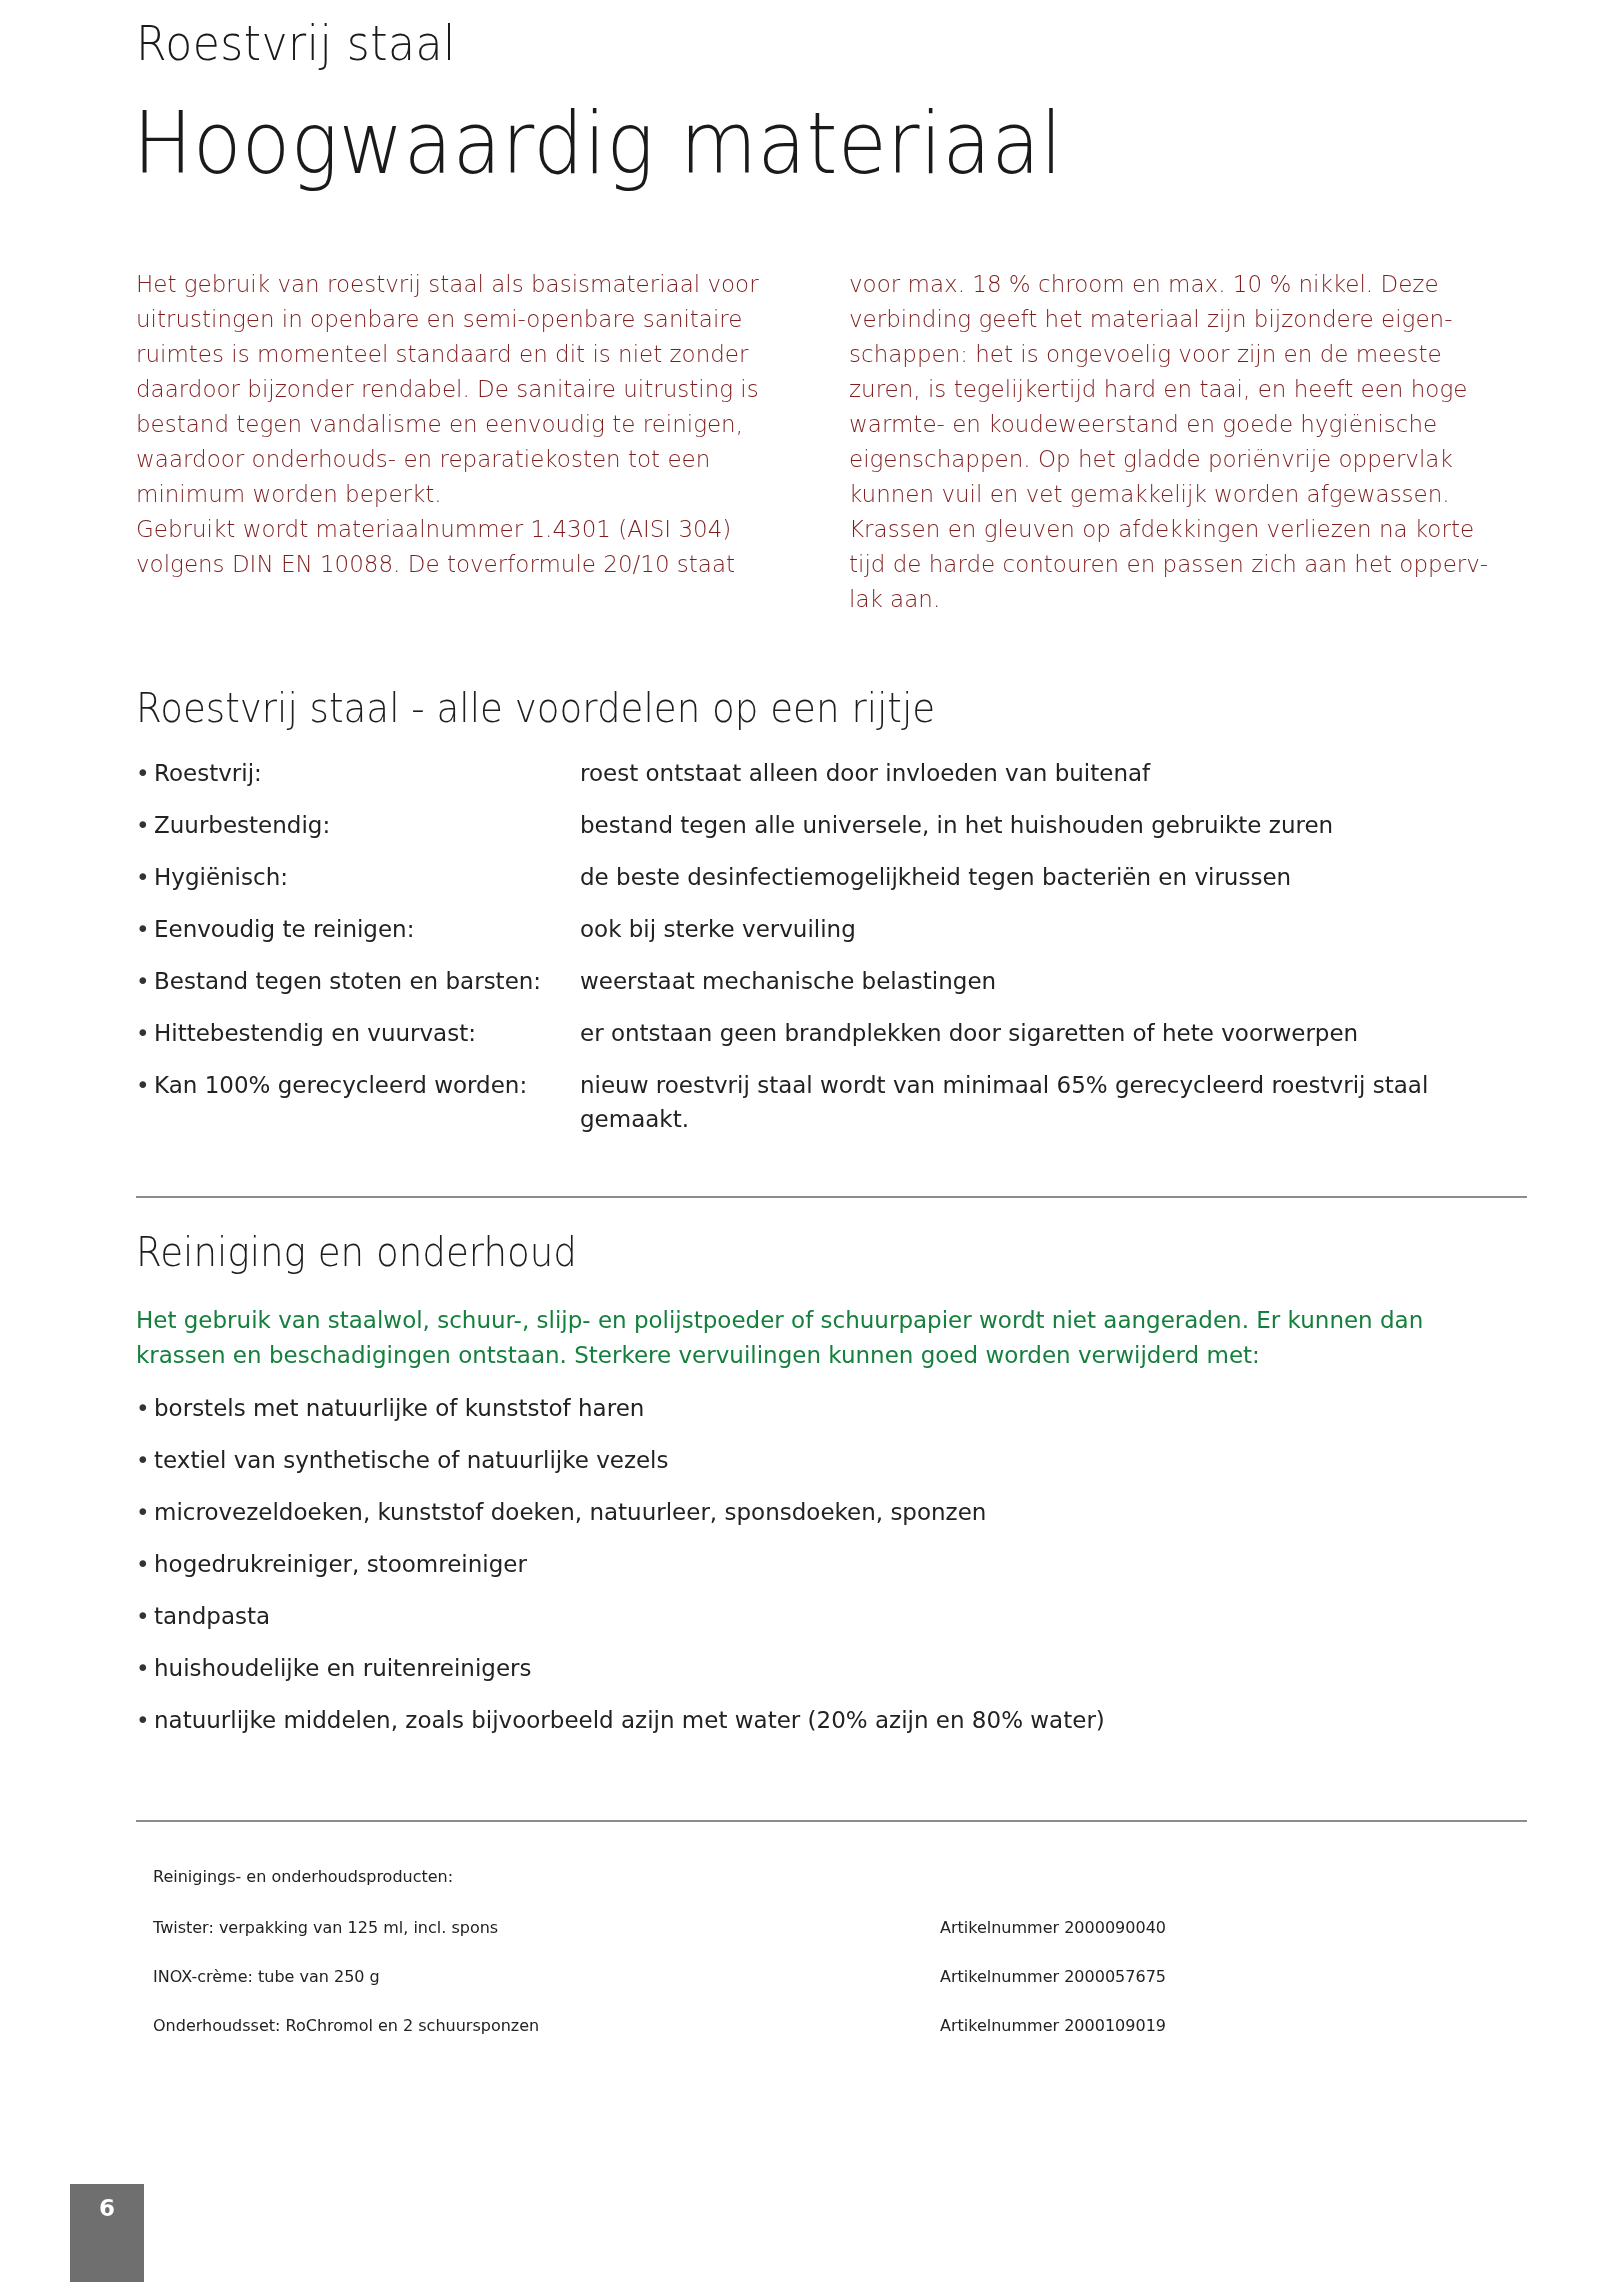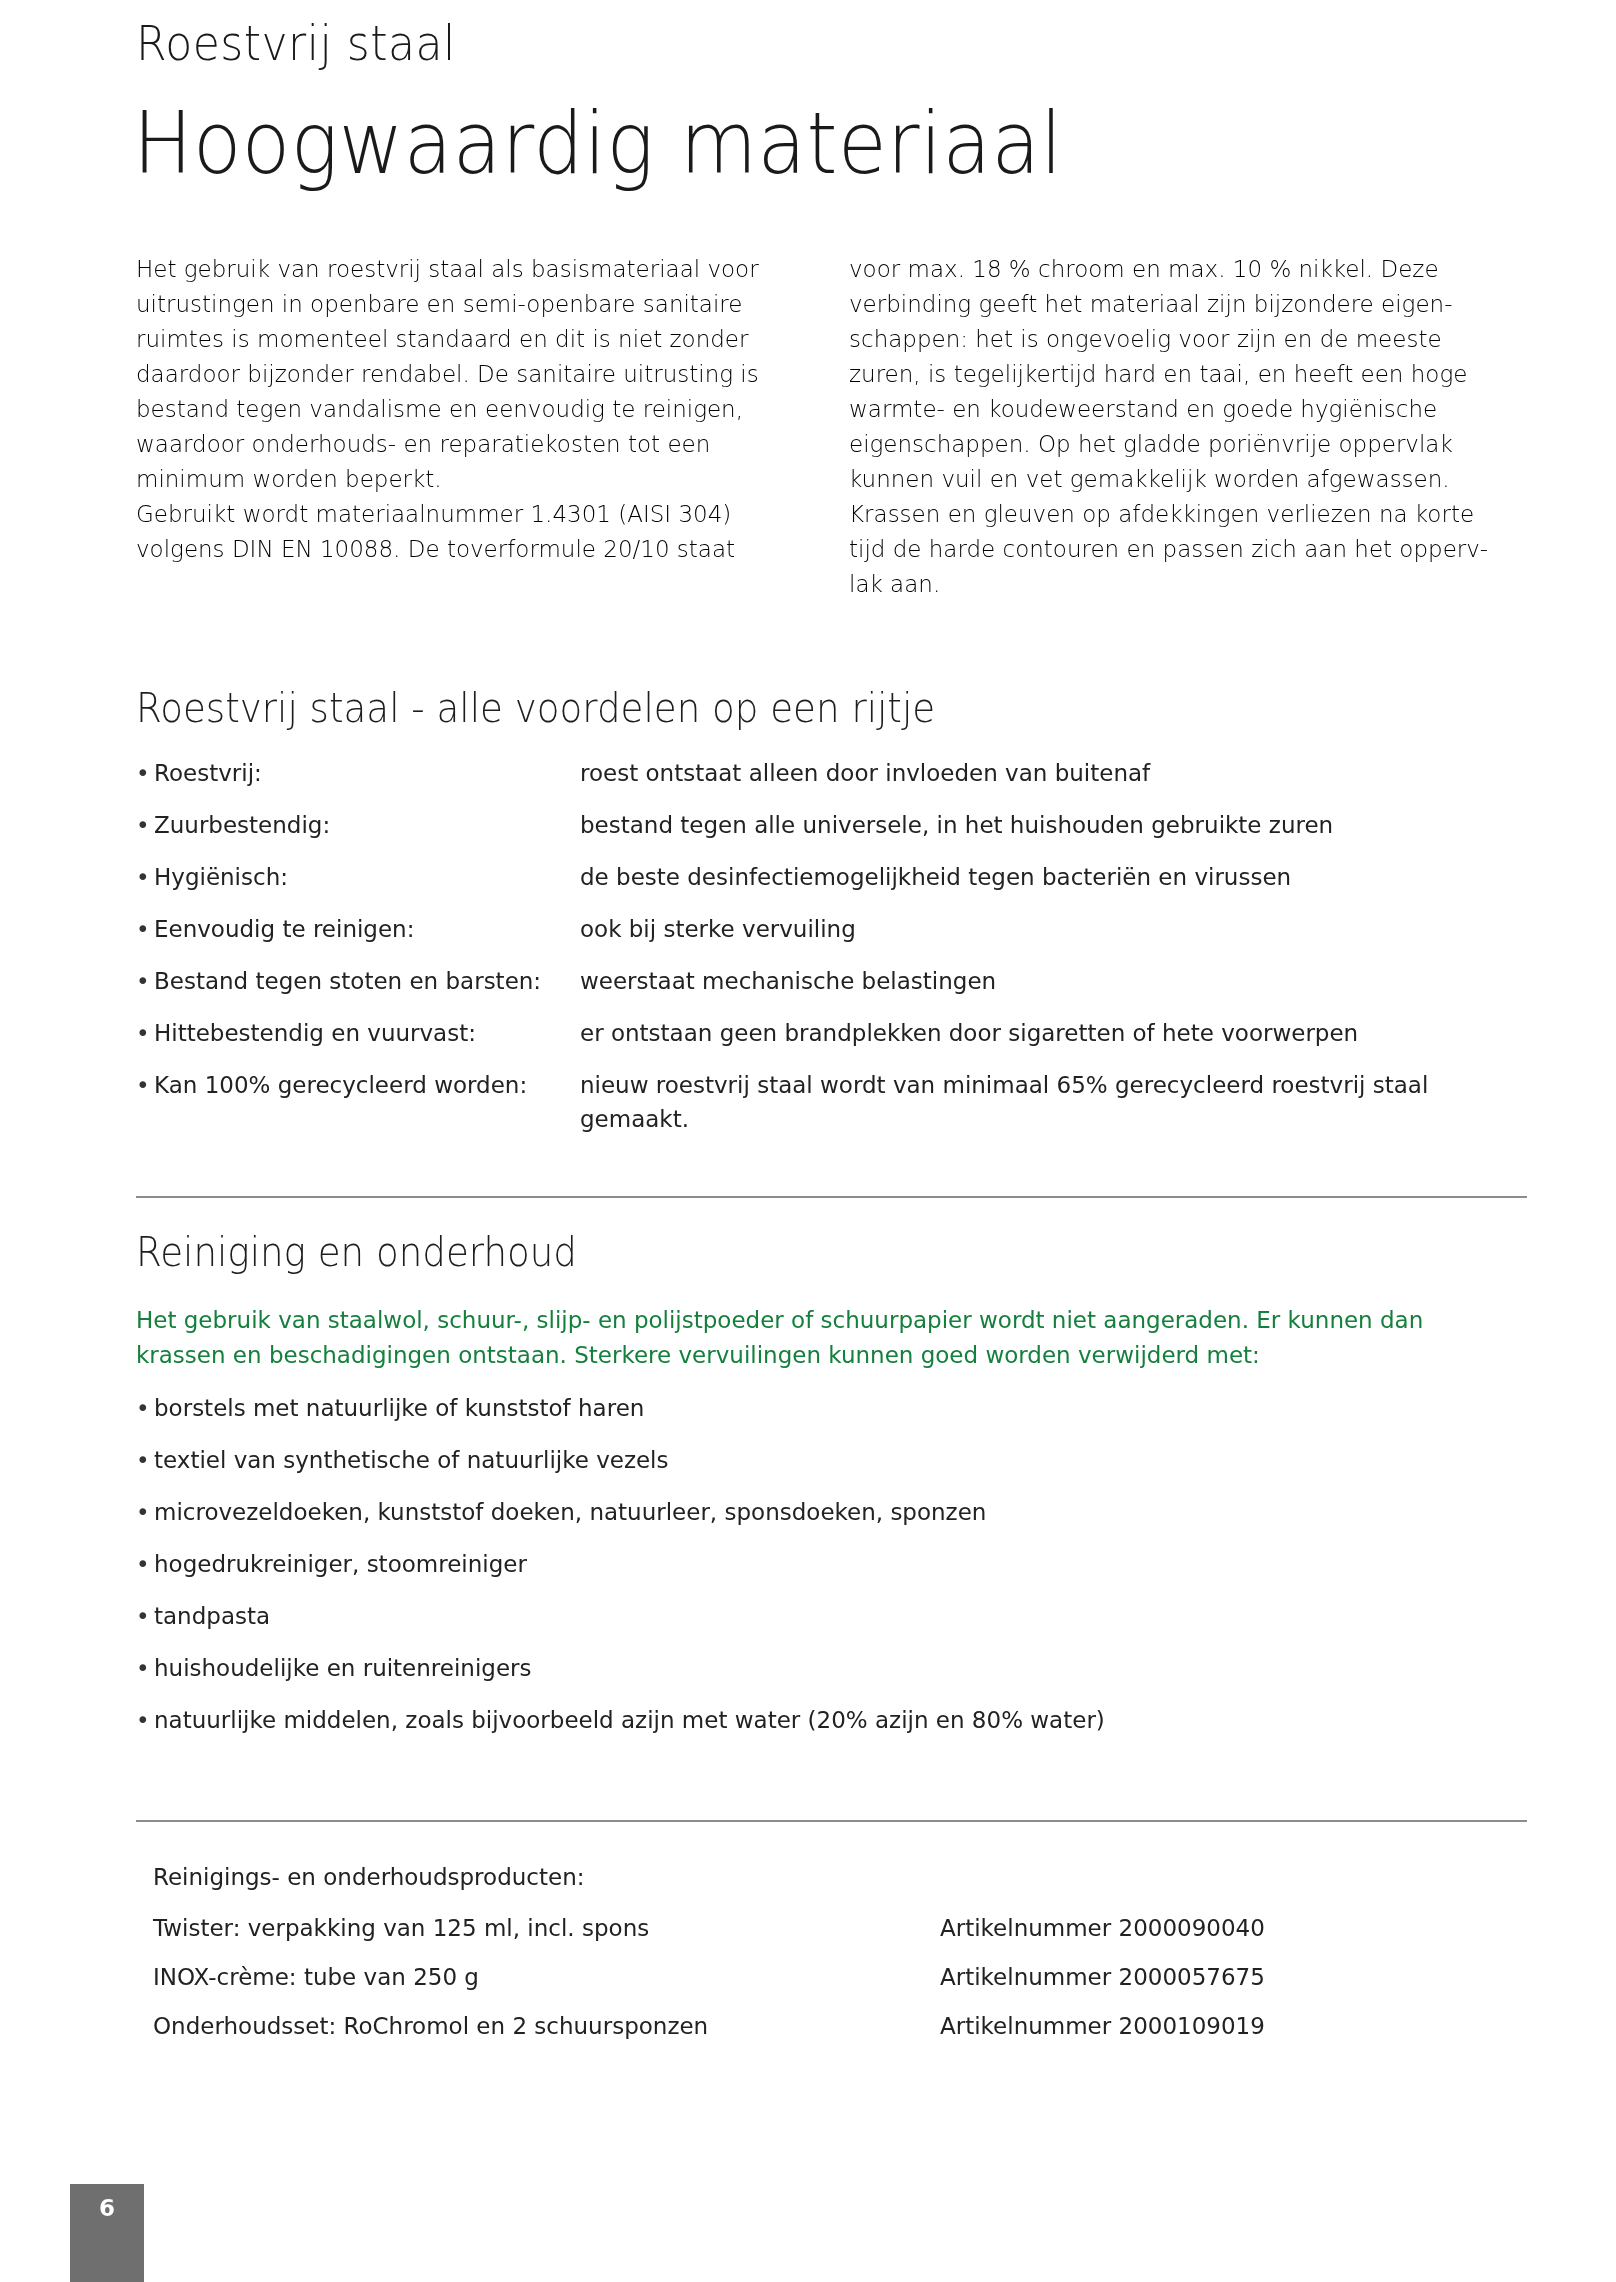--- a/index.html
+++ b/index.html
@@ -33,24 +33,24 @@
     font-size: 86px;
     font-weight: 200;
     color: #1a1a1a;
     white-space: nowrap;
     transform: scaleX(0.92);
     transform-origin: left top;
     letter-spacing: 0.5px;
   }
 
   .intro-col {
-    top: 252px;
+    top: 267px;
     font-size: 23px;
     line-height: 35px;
-    color: #000000;
+    color: #7f1d1d;
     font-weight: 300;
   }
   .intro-col p { margin: 0; white-space: nowrap; }
   .col-left { left: 136px; width: 666px; }
   .col-right { left: 849px; width: 704px; }
 
   .section-heading {
     font-size: 40px;
     font-weight: 200;
     color: #1e1e1e;
@@ -118,21 +118,21 @@
   }
   .clean-item {
     display: flex;
     height: 52px;
     line-height: 34px;
     white-space: nowrap;
   }
 
   .products {
     left: 153px; top: 1860px;
-    font-size: 23px;
+    font-size: 16px;
     color: #222;
     width: 1236px;
   }
   .products-title {
     line-height: 34px;
     height: 51px;
   }
   .prod-row {
     display: flex;
     height: 49px;

